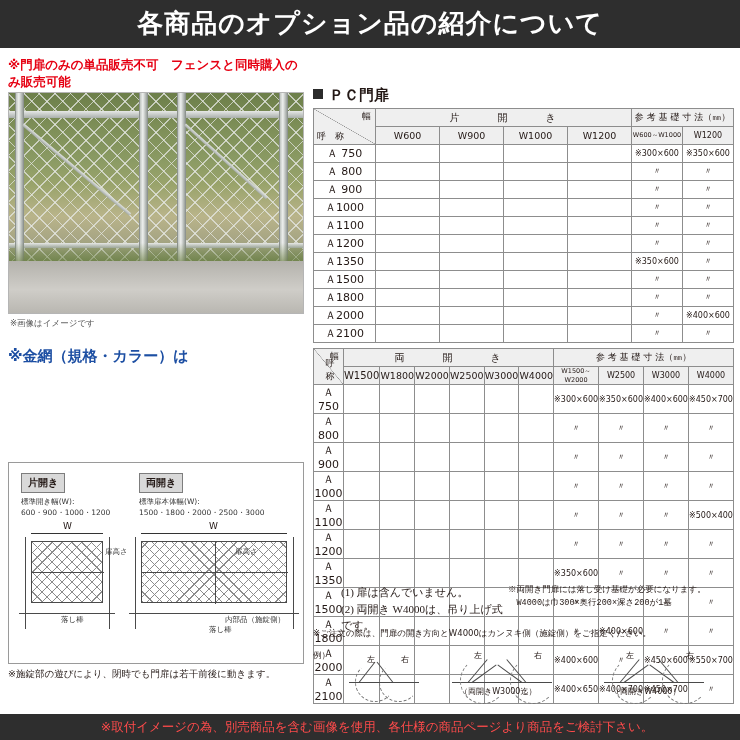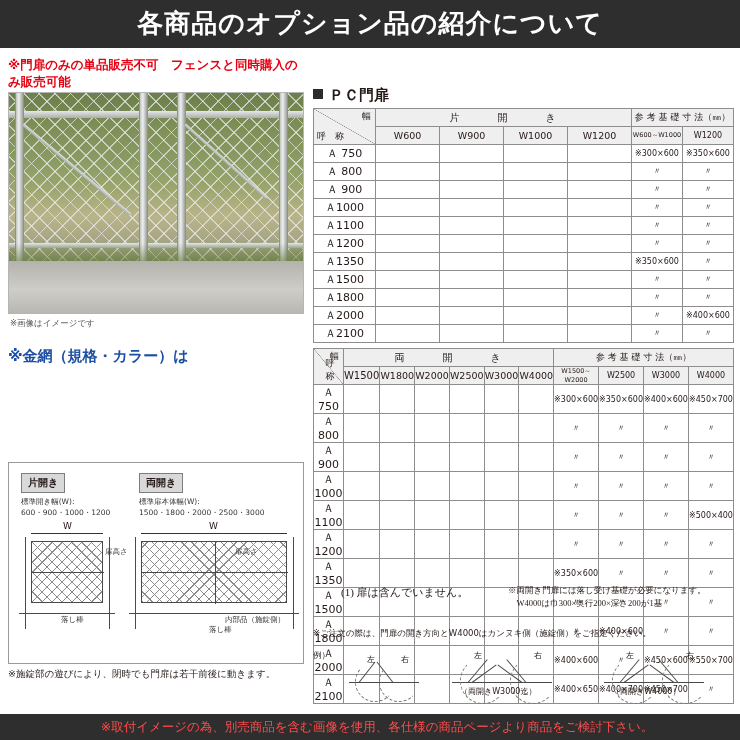--- a/index.html
+++ b/index.html
@@ -135,21 +135,21 @@
   
   .notes {
     position:absolute; left:313px; top:584px; width:190px;
     font-size:11px; line-height:1.5; color:#231815;
     font-family:Liberation Serif, serif;
     padding-left:28px;
   }
   .notes2 {
     position:absolute; left:508px; top:584px; width:226px;
     font-size:8.5px; line-height:1.5; color:#231815;
-    font-family:Liberation Serif, serif;
+    font-family:Liberation Mono, monospace;
   }
   .order-note {
     position:absolute; left:313px; top:627px; width:420px;
     font-size:8.5px; line-height:1.5; color:#231815;
     font-family:"DejaVu Sans", sans-serif;
   }
   .ex-label {
     position:absolute; left:313px; top:650px; font-size:8.5px;
     font-family:"DejaVu Sans", sans-serif;
   }
@@ -530,20 +530,21 @@
         <td class="val" style="height:18px">※400×650</td>
         <td class="val" style="height:18px">※400×700</td>
         <td class="val" style="height:18px">※450×700</td>
         <td class="dash" style="height:18px">〃</td>
       </tr>
     </tbody>
   </table>
 
 <div class="notes">
     <div>(1) 扉は含んでいません。</div>
+    <div>(2) 両開き W4000は、吊り上げ式です。</div>
   </div>
 <div class="notes2">
     <div>※両開き門扉には落し受け基礎が必要になります。</div>
     <div>　W4000は巾300×奥行200×深さ200が1基</div>
   </div>
 <div class="order-note">※ご注文の際は、門扉の開き方向とW4000はカンヌキ側（施錠側）をご指定ください。</div>
 <div class="ex-label">例）</div>
 
 <div class="swing" id="swing0" style="left:345px; top:648px; width:90px; height:46px;">
     <div class="panel" style="left:4px;top:34px;width:70px;background:#4a4a4a"></div>

